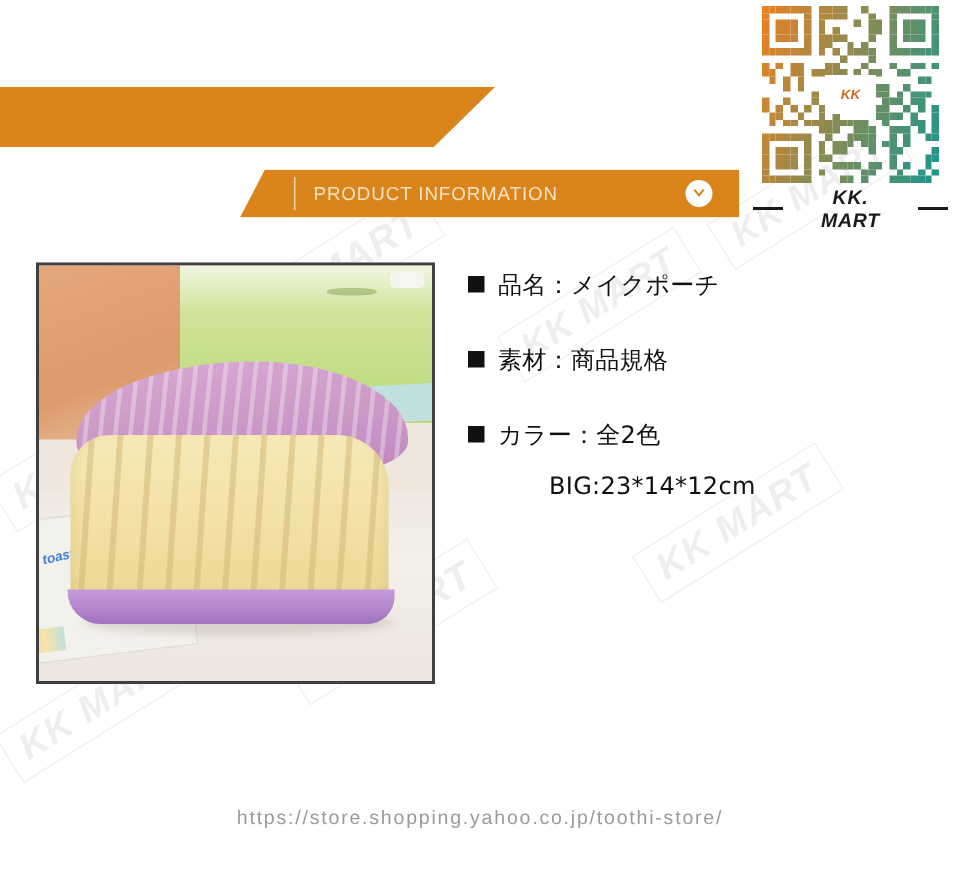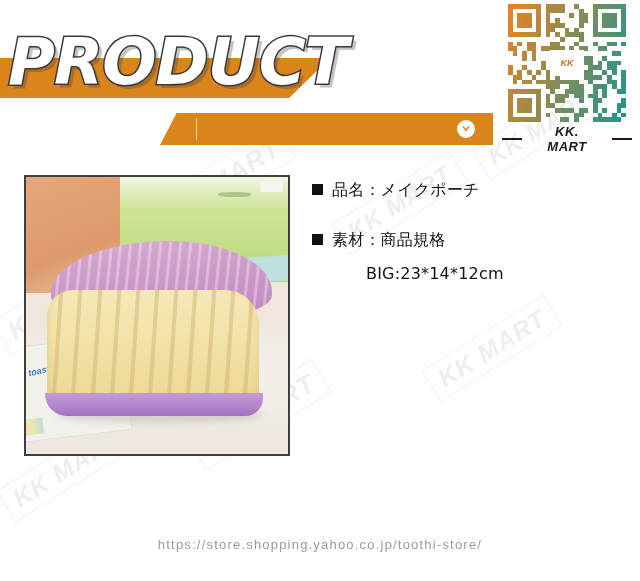--- a/index.html
+++ b/index.html
@@ -419,24 +419,24 @@
     <div class="wm box" style="left:330px; top:185px; font-size:24px;">KK MART</div>
     <div class="wm box" style="left:-10px; top:280px; font-size:26px;">KK MART</div>
     <div class="wm box" style="left:470px; top:110px; font-size:24px;">KK MART</div>
     <div class="wm box" style="left:185px; top:395px; font-size:26px;">KK MART</div>
     <div class="wm box" style="left:-5px; top:450px; font-size:25px;">KK MART</div>
     <div class="wm box" style="left:420px; top:330px; font-size:25px;">KK MART</div>
   </div>
 
   <div class="header">
     <div class="title-band"></div>
-    <div class="product-title">PRODUCT</div>
 
     <div class="subbar">
       <span class="subbar-divider"></span>
+      <span class="subbar-en">PRODUCT INFORMATION</span>
       <span class="chev-circle">
         <svg width="12" height="12" viewBox="0 0 12 12" aria-hidden="true">
           <path d="M2.2 3.6 L6 8.4 L9.8 3.6 L8.4 3.1 L6 6.1 L3.6 3.1 Z" fill="#D9851C"></path>
         </svg>
       </span>
     </div>
   </div>
 
   <div class="qr-block">
     <div class="qr-canvas" id="qr-canvas">
@@ -1135,18 +1135,22 @@
 
   <div class="specs">
     <div class="spec-row">
       <span class="spec-bullet"></span>
       <span class="spec-text">品名：メイクポーチ</span>
     </div>
     <div class="spec-row">
       <span class="spec-bullet"></span>
       <span class="spec-text">素材：商品規格</span>
     </div>
+    <div class="spec-row">
+      <span class="spec-bullet"></span>
+      <span class="spec-text">カラー：全2色</span>
+    </div>
     <div class="spec-sub">BIG:23*14*12cm</div>
   </div>
 
   <div class="store-url">https://store.shopping.yahoo.co.jp/toothi-store/</div>
 
 </div>
 
 </body></html>

